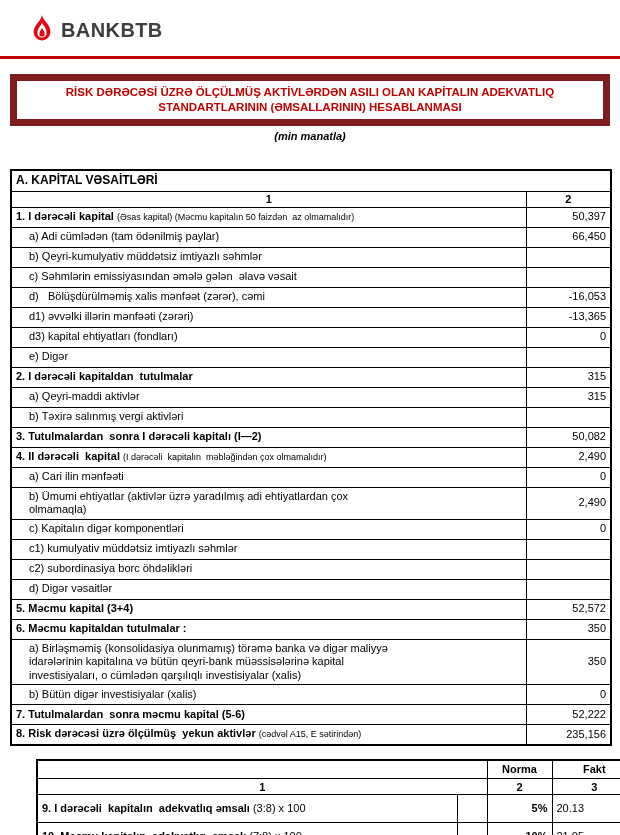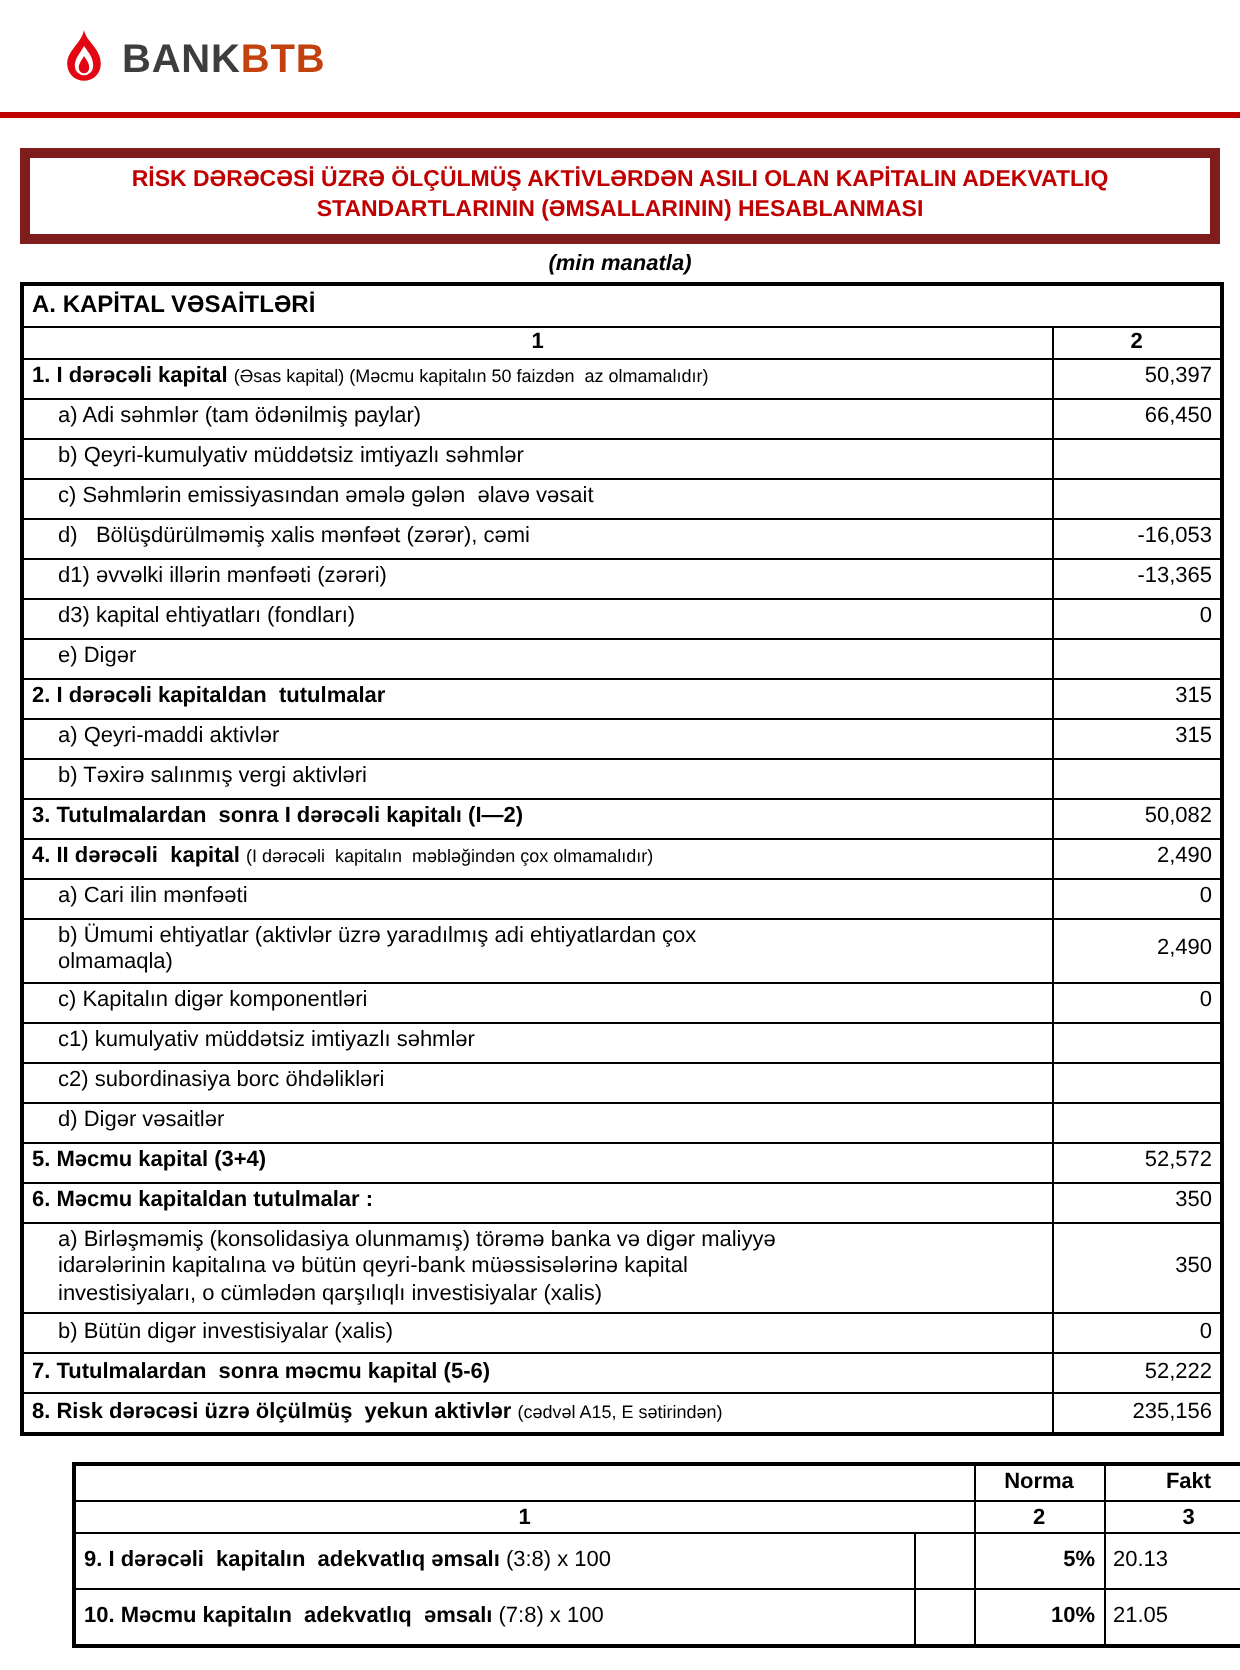--- a/index.html
+++ b/index.html
@@ -5,30 +5,30 @@
   * { margin:0; padding:0; box-sizing:border-box; }
   html,body { background:#ffffff; }
   body {
     width:620px; height:835px; overflow:hidden;
     font-family:"Liberation Sans","DejaVu Sans",sans-serif;
     color:#000;
   }
   .logo-row { display:flex; align-items:center; gap:7px; padding:15px 0 11px 30px; }
   .flame { width:24px; height:30px; display:block; }
   .logo-text { font-size:20px; font-weight:bold; letter-spacing:.4px; color:#3d3d3d; }
-  .logo-text .btb { color:#c2410c; }
+  .logo-text .btb { color:#404040; }
   .red-rule { height:3px; background:#c00000; width:620px; }
   .title-box {
-    margin:15px 10px 2px; border:5px solid #7f1d1d; color:#c00000;
+    margin:15px 10px 2px; border:7px solid #7f1d1d; color:#c00000;
     text-align:center; font-weight:bold; font-size:11.5px; line-height:15px;
     padding:4px 4px;
   }
   .unit-note { text-align:center; font-style:italic; font-weight:bold; font-size:11px; padding:2px 12px 3px; }
 
-  table { border-collapse:collapse; table-layout:fixed; margin-left:10px; width:600px; border:2px solid #000; }
+  table { border-collapse:collapse; table-layout:fixed; margin-left:10px; width:600px; border:2px solid #000;margin-top:24px; }
   td { border:1px solid #000; font-size:11px; padding:2px 4px; vertical-align:middle; line-height:13.5px; }
   tr { height:20px; }
   tr.section-head td { font-weight:bold; font-size:12px; height:21px; }
   tr.colnums { height:16px; }
   tr.colnums td { text-align:center; font-weight:bold; padding:0 4px; line-height:14px; }
   td.lbl { white-space:pre-wrap; }
   td.lbl .bold { font-weight:bold; }
   td.lbl .small { font-size:9px; font-weight:normal; }
   td.lbl.ind { padding-left:17px; }
   td.val { text-align:right; }
@@ -76,21 +76,21 @@
         <td>1</td>
         <td>2</td>
       </tr>
     </tbody>
     <tbody id="cap-rows">
         <tr>
           <td class="lbl"><span class="bold">1. I dərəcəli kapital </span><span class="small">(Əsas kapital) (Məcmu kapitalın 50 faizdən  az olmamalıdır)</span></td>
           <td class="val">50,397</td>
         </tr>
         <tr>
-          <td class="lbl ind"><span class="pre">a) Adi səhmlər (tam ödənilmiş paylar)</span></td>
+          <td class="lbl ind"><span class="pre">a) Adi cümlədən (tam ödənilmiş paylar)</span></td>
           <td class="val">66,450</td>
         </tr>
         <tr>
           <td class="lbl ind"><span class="pre">b) Qeyri-kumulyativ müddətsiz imtiyazlı səhmlər</span></td>
           <td class="val"></td>
         </tr>
         <tr>
           <td class="lbl ind"><span class="pre">c) Səhmlərin emissiyasından əmələ gələn  əlavə vəsait</span></td>
           <td class="val"></td>
         </tr>

